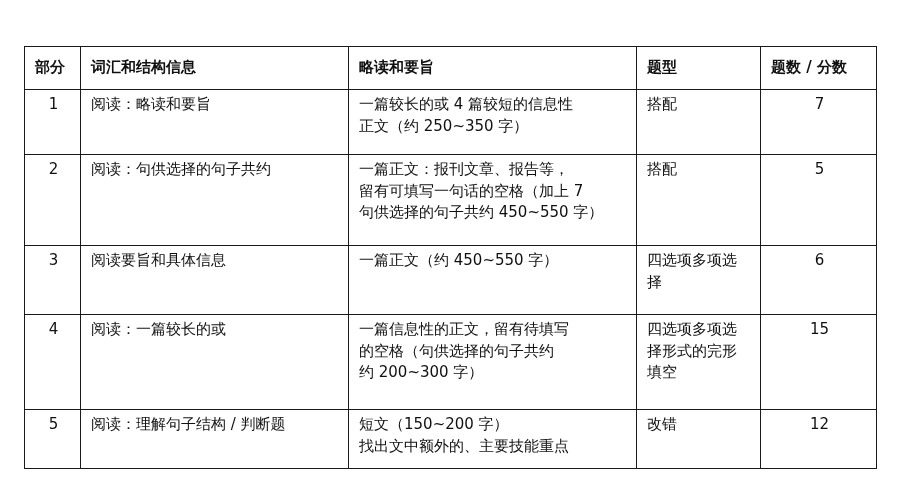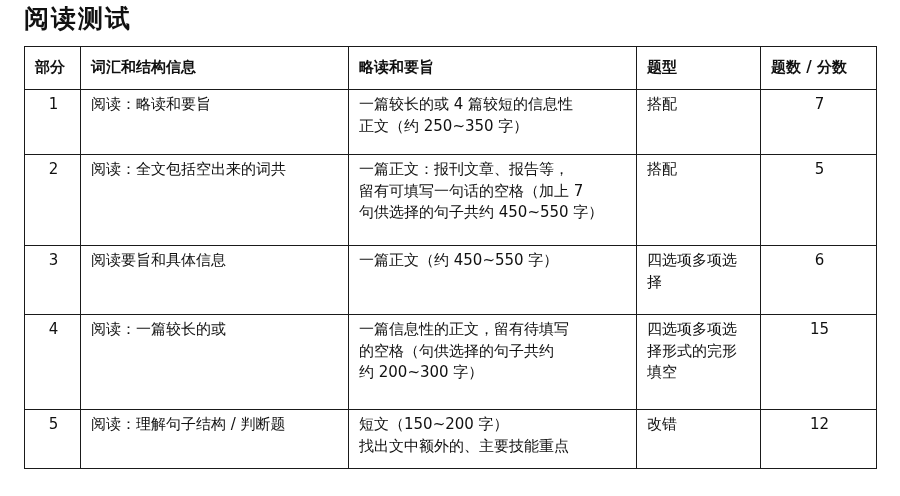--- a/index.html
+++ b/index.html
@@ -70,21 +70,20 @@
   tr.r2 td { height: 78px; }
   tr.r3 td { height: 56px; }
   tr.r4 td { height: 82px; }
   tr.r5 td { height: 46px; }
 </style>
 </head>
 <body>
 
 <div class="page">
 
-  <div class="doc-title">阅读测试</div>
 
   <table class="spec-table">
     <colgroup>
       <col class="col-part">
       <col class="col-skill">
       <col class="col-mat">
       <col class="col-type">
       <col class="col-count">
     </colgroup>
     <thead>
@@ -105,21 +104,21 @@
           <span class="cell-line">正文（约 250~350 字）</span>
         </td>
         <td>
           <span class="cell-line">搭配</span>
         </td>
         <td class="c-count">7</td>
       </tr>
 
       <tr class="r2">
         <td class="c-part">2</td>
-        <td>阅读：全文包括空出来的词共</td>
+        <td>阅读：句供选择的句子共约</td>
         <td>
           <span class="cell-line">一篇正文：报刊文章、报告等，</span>
           <span class="cell-line">留有可填写一句话的空格（加上 7</span>
           <span class="cell-line">句供选择的句子共约 450~550 字）</span>
         </td>
         <td>
           <span class="cell-line">搭配</span>
         </td>
         <td class="c-count">5</td>
       </tr>

